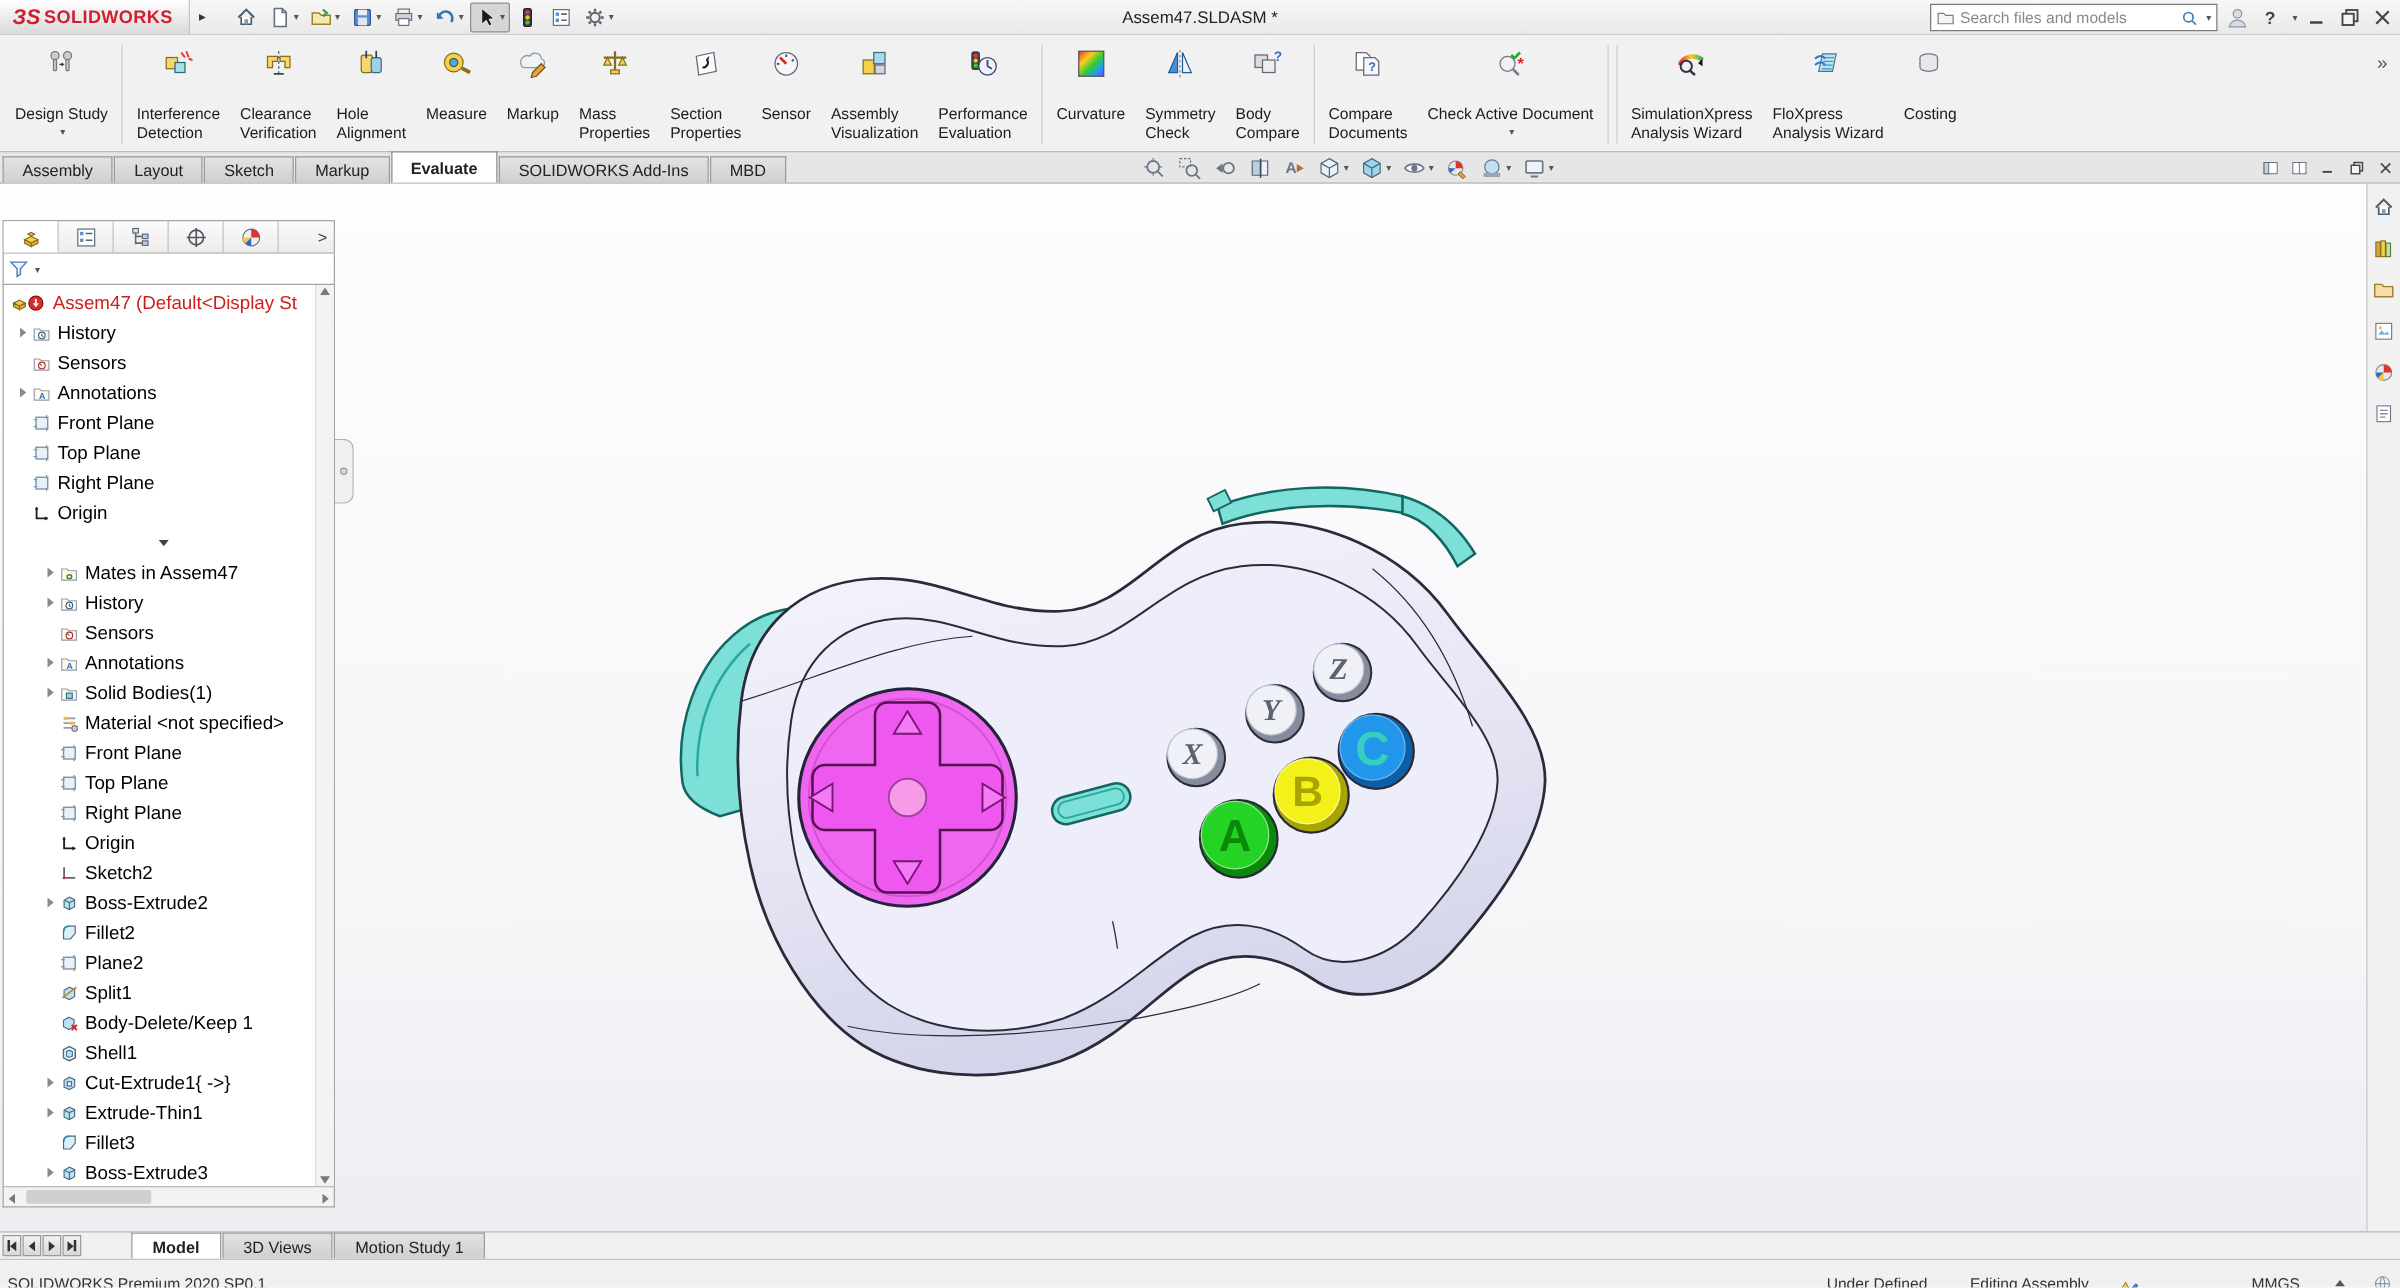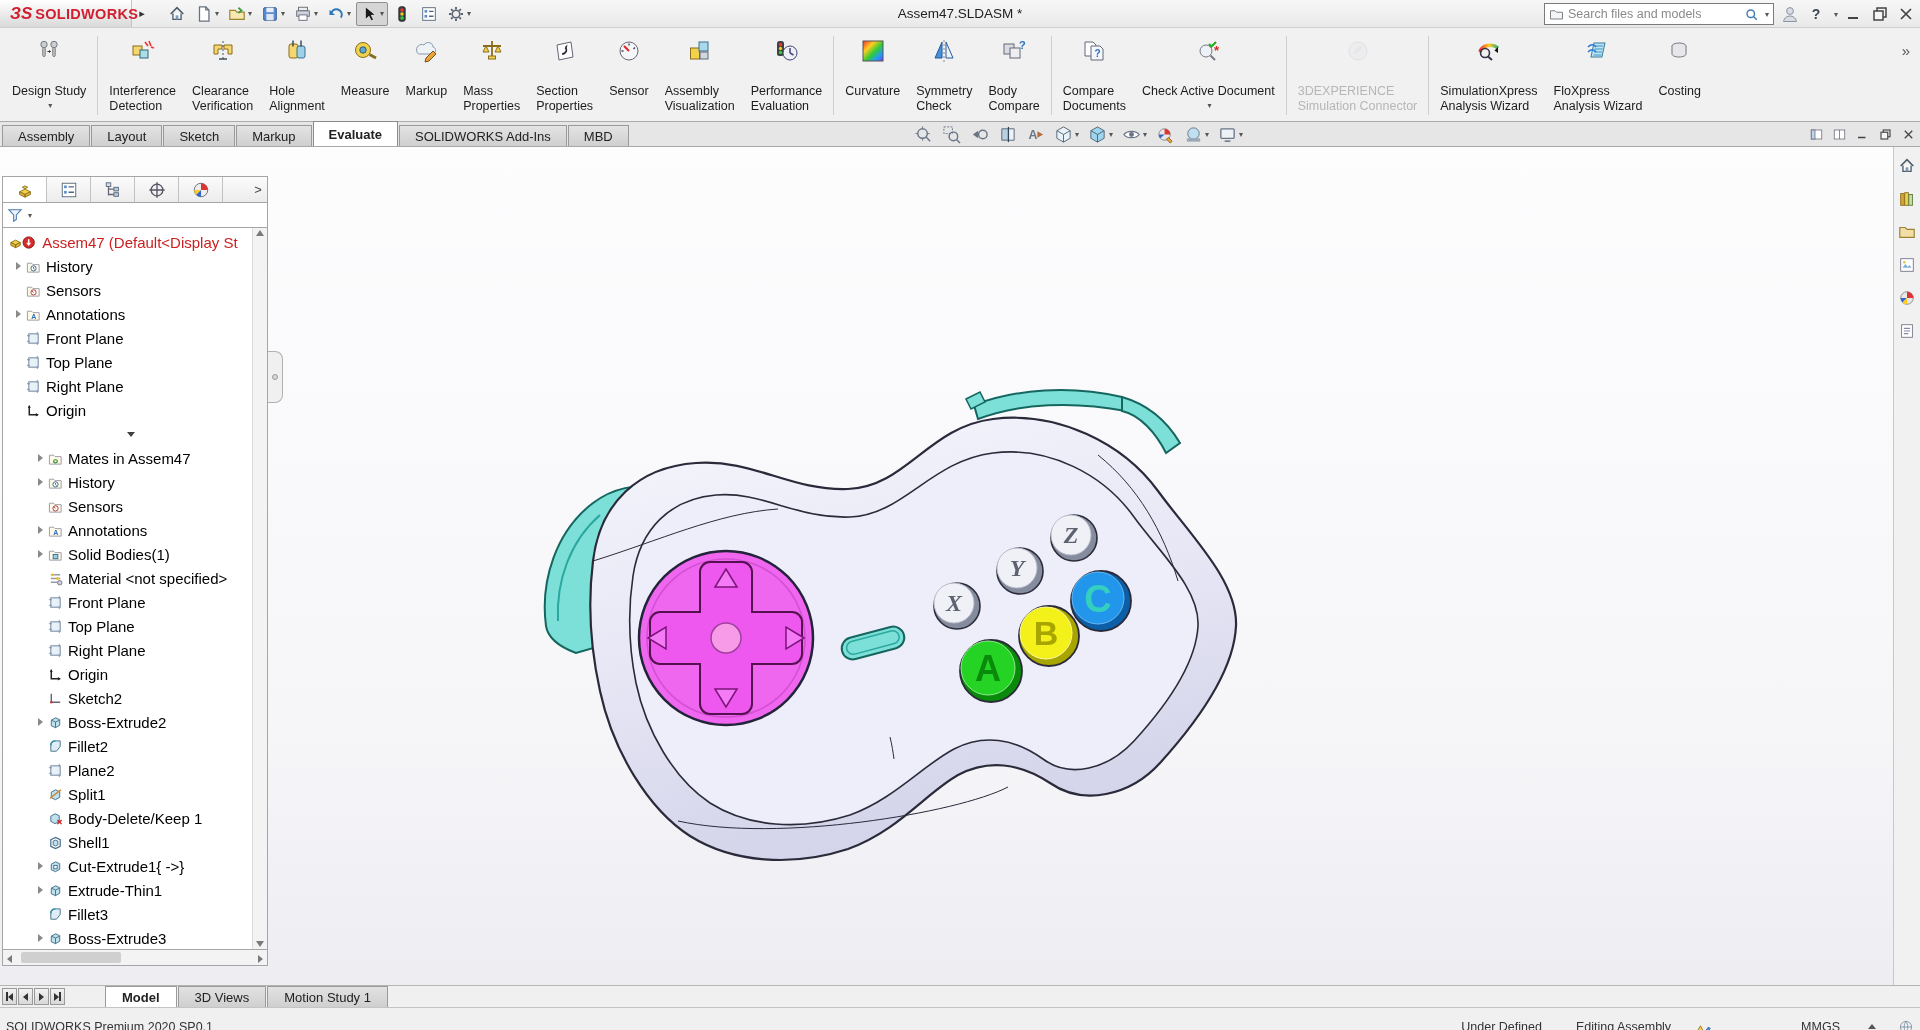--- a/index.html
+++ b/index.html
@@ -3,21 +3,21 @@
 <meta charset="utf-8">
 <style>
   *{box-sizing:border-box;margin:0;padding:0}
   html,body{width:1920px;height:1030px;overflow:hidden}
   body{font-family:"Liberation Sans",sans-serif;font-size:13px;color:#1a1a1a;background:#fff;position:relative;cursor:default;-webkit-user-select:none;user-select:none}
   svg{display:block}
   .i svg{height:100%;width:auto}
 
   
   #titlebar{position:absolute;left:0;top:0;width:1920px;height:28px;background:linear-gradient(#f7f7f7,#e9e9e9);border-bottom:1px solid #cfcfcf;display:flex;align-items:center}
-  #logo{display:flex;align-items:center;height:100%;width:132px;background:linear-gradient(#ffffff,#d9d9d9);padding-left:10px;gap:3px;border-right:1px solid #c5c5c5}
+  #logo{display:flex;align-items:center;height:100%;width:152px;background:linear-gradient(#ffffff,#d9d9d9);padding-left:10px;gap:3px;border-right:1px solid #c5c5c5}
   #logo .mark{color:#d11f2f;font-weight:bold;font-style:italic;font-size:17px}
   #logo .word{color:#d11f2f;font-weight:bold;font-size:14.5px;letter-spacing:.3px}
   .logo-expand{width:16px;height:22px;display:flex;align-items:center;justify-content:center;color:#333;font-size:11px;margin-left:2px}
   #quickbar{display:flex;align-items:center;margin-left:14px;gap:1px}
   .qbtn{display:flex;align-items:center;height:24px;padding:0 3px;border:1px solid transparent;border-radius:2px}
   .qbtn .i{height:18px;width:18px}
   .qbtn.boxed{background:#d5d5d5;border-color:#8f8f8f}
   .dd{font-size:8px;color:#555;margin-left:2px}
   #window-title{position:absolute;left:50%;transform:translateX(-50%);top:6px;font-size:13.5px;color:#222}
   #tb-right{position:absolute;right:4px;top:0;height:28px;display:flex;align-items:center;gap:6px}
@@ -451,32 +451,20 @@
             <path d="M15.5 17.5L20 22" stroke="#778" stroke-width="2"></path>
             <path d="M14 6l2.5 2.5L21 4" fill="none" stroke="#2a2" stroke-width="2"></path>
             <text x="19" y="17" font-size="13" fill="#d22" font-weight="bold">*</text>
           </svg>
         </div>
         <div class="rlbl">Check Active Document</div>
         <div class="dd">▾</div>
       </div>
     </div>
     <div class="rsep"></div>
-    <div class="rgrp">
-      <div class="rbtn disabled">
-        <div class="ric">
-          <svg viewBox="0 0 26 26" opacity="0.45">
-            <circle cx="13" cy="13" r="9" fill="#dfe3e8" stroke="#9aa"></circle>
-            <path d="M8 16c2-6 8-9 10-8-1 3-5 8-10 8z" fill="#b9c2cc"></path>
-          </svg>
-        </div>
-        <div class="rlbl">3DEXPERIENCE
-Simulation Connector</div>
-      </div>
-    </div>
     <div class="rsep"></div>
     <div class="rgrp">
       <div class="rbtn">
         <div class="ric">
           <svg viewBox="0 0 26 26">
             <defs>
               <linearGradient id="sg1" x1="0" y1="0" x2="1" y2="0">
                 <stop offset="0" stop-color="#e33"></stop>
                 <stop offset=".5" stop-color="#fc2"></stop>
                 <stop offset="1" stop-color="#3a7"></stop>

